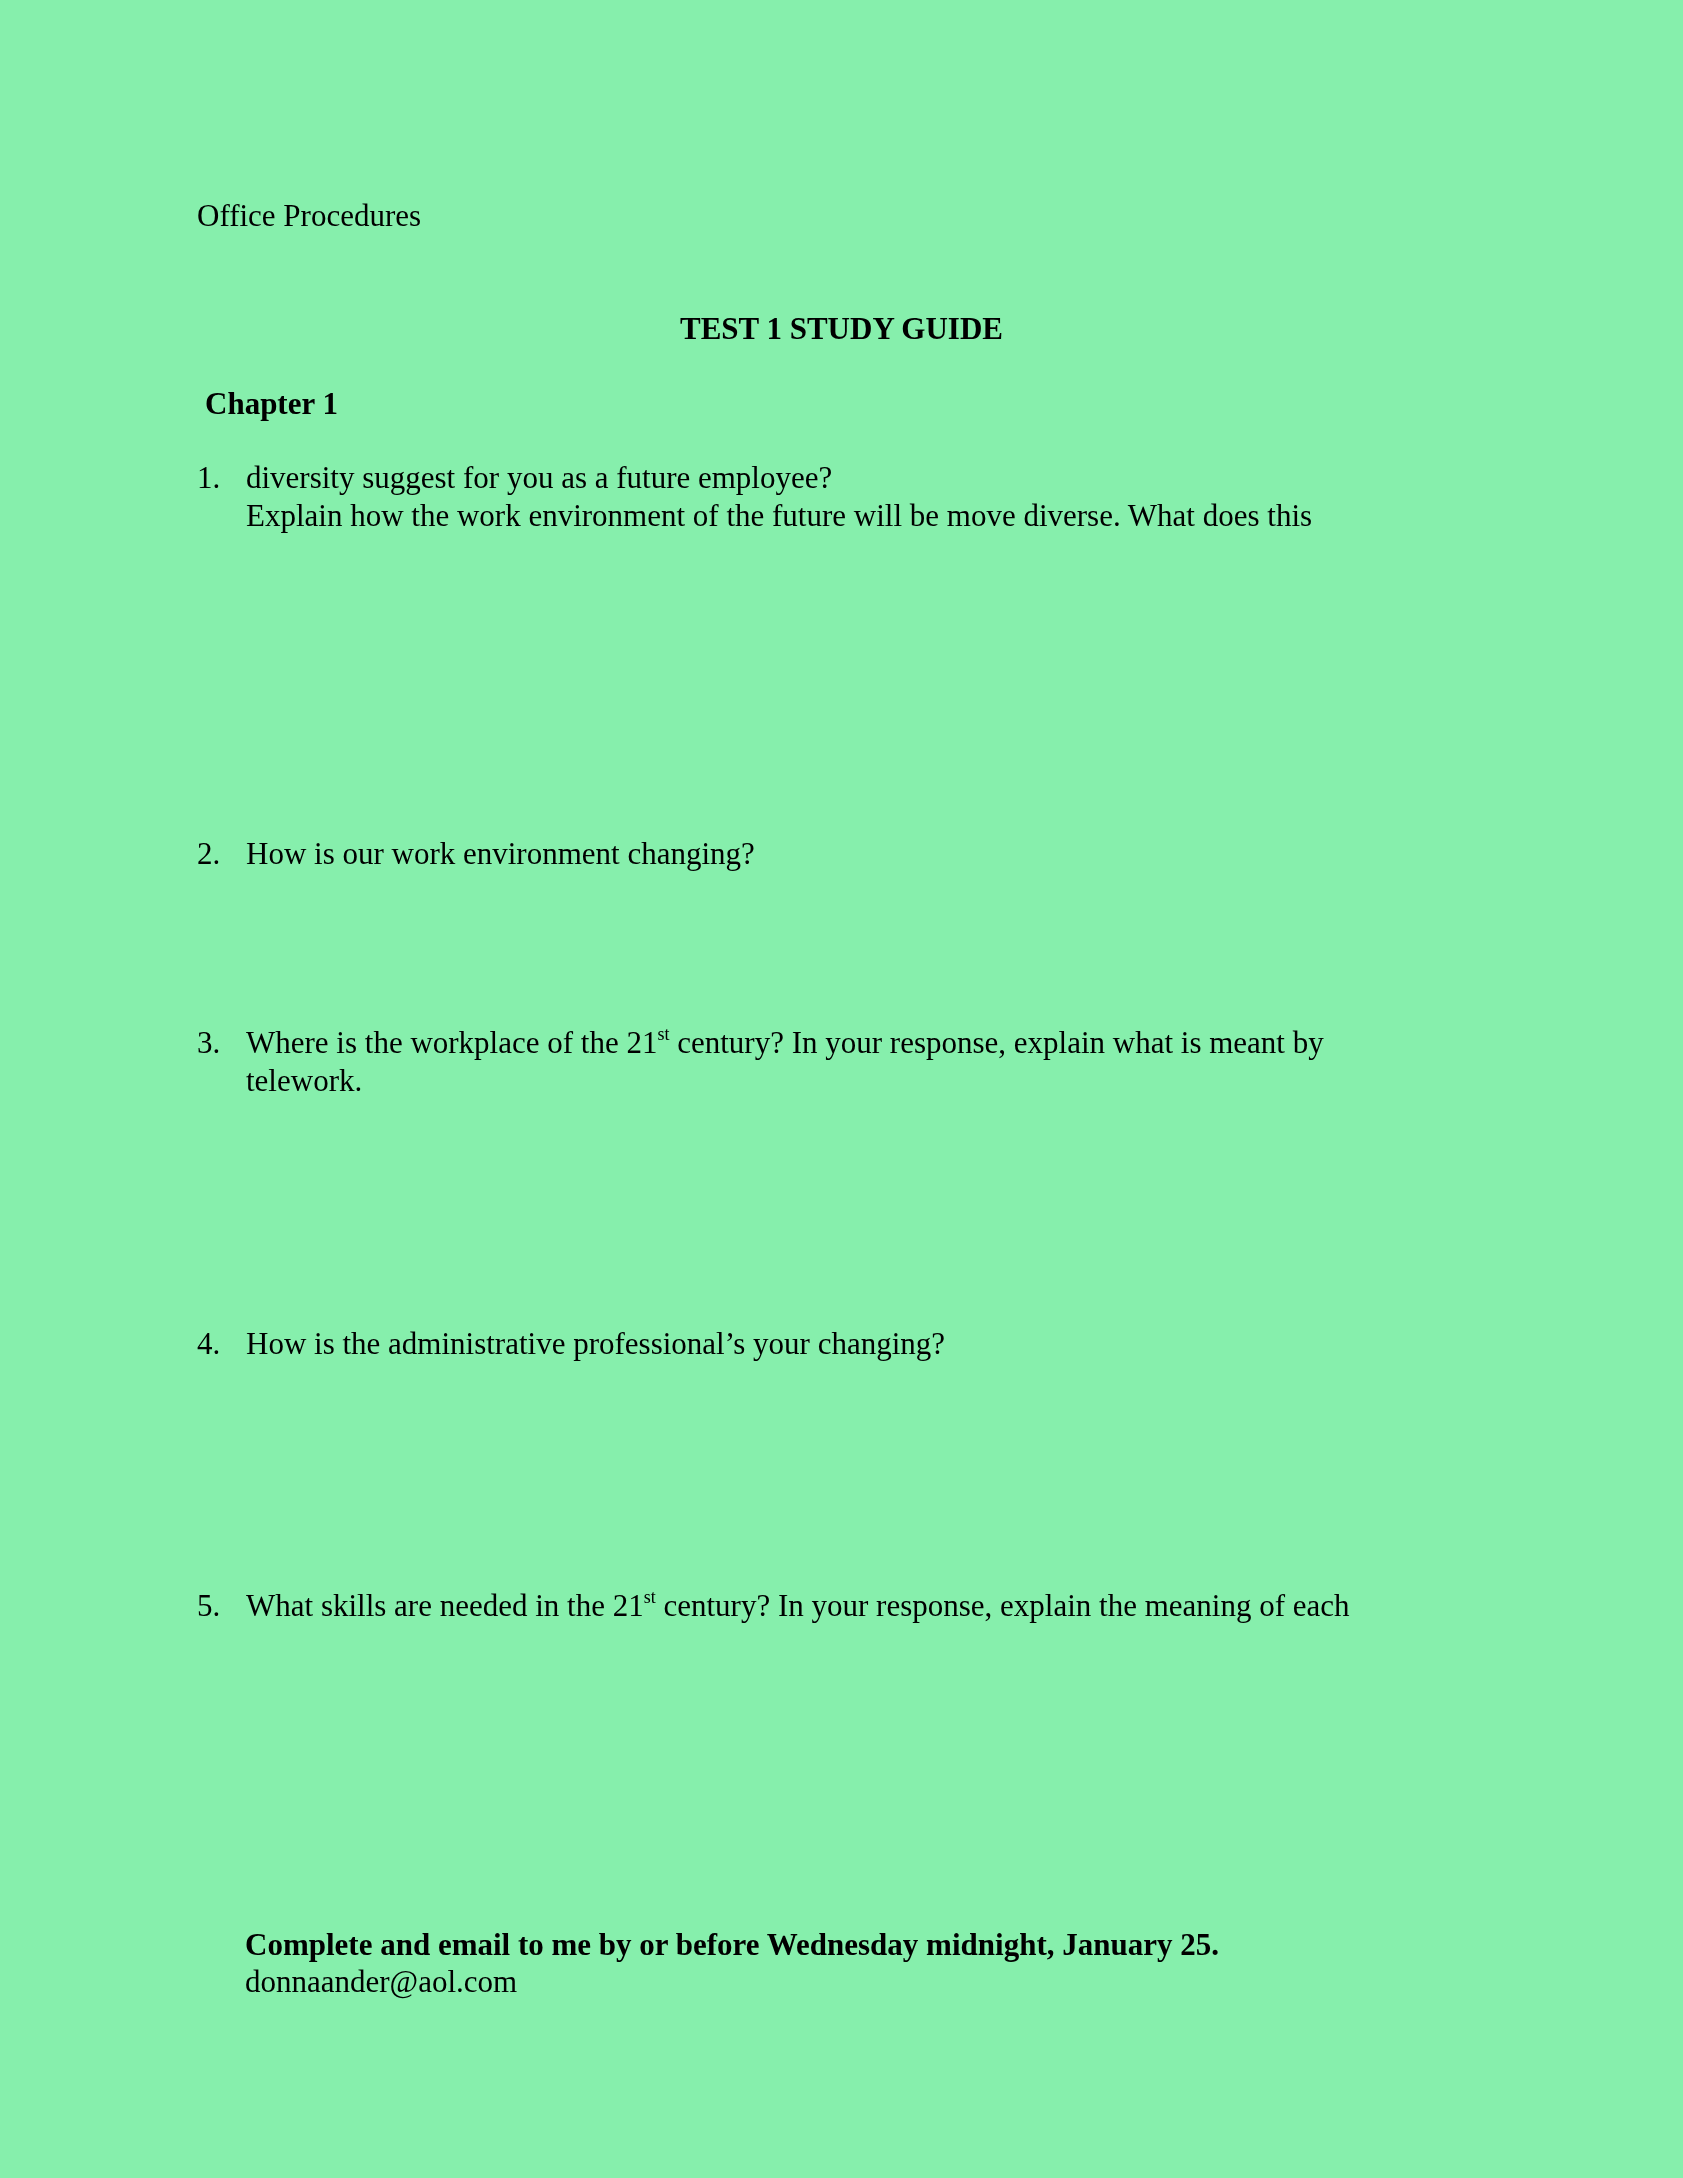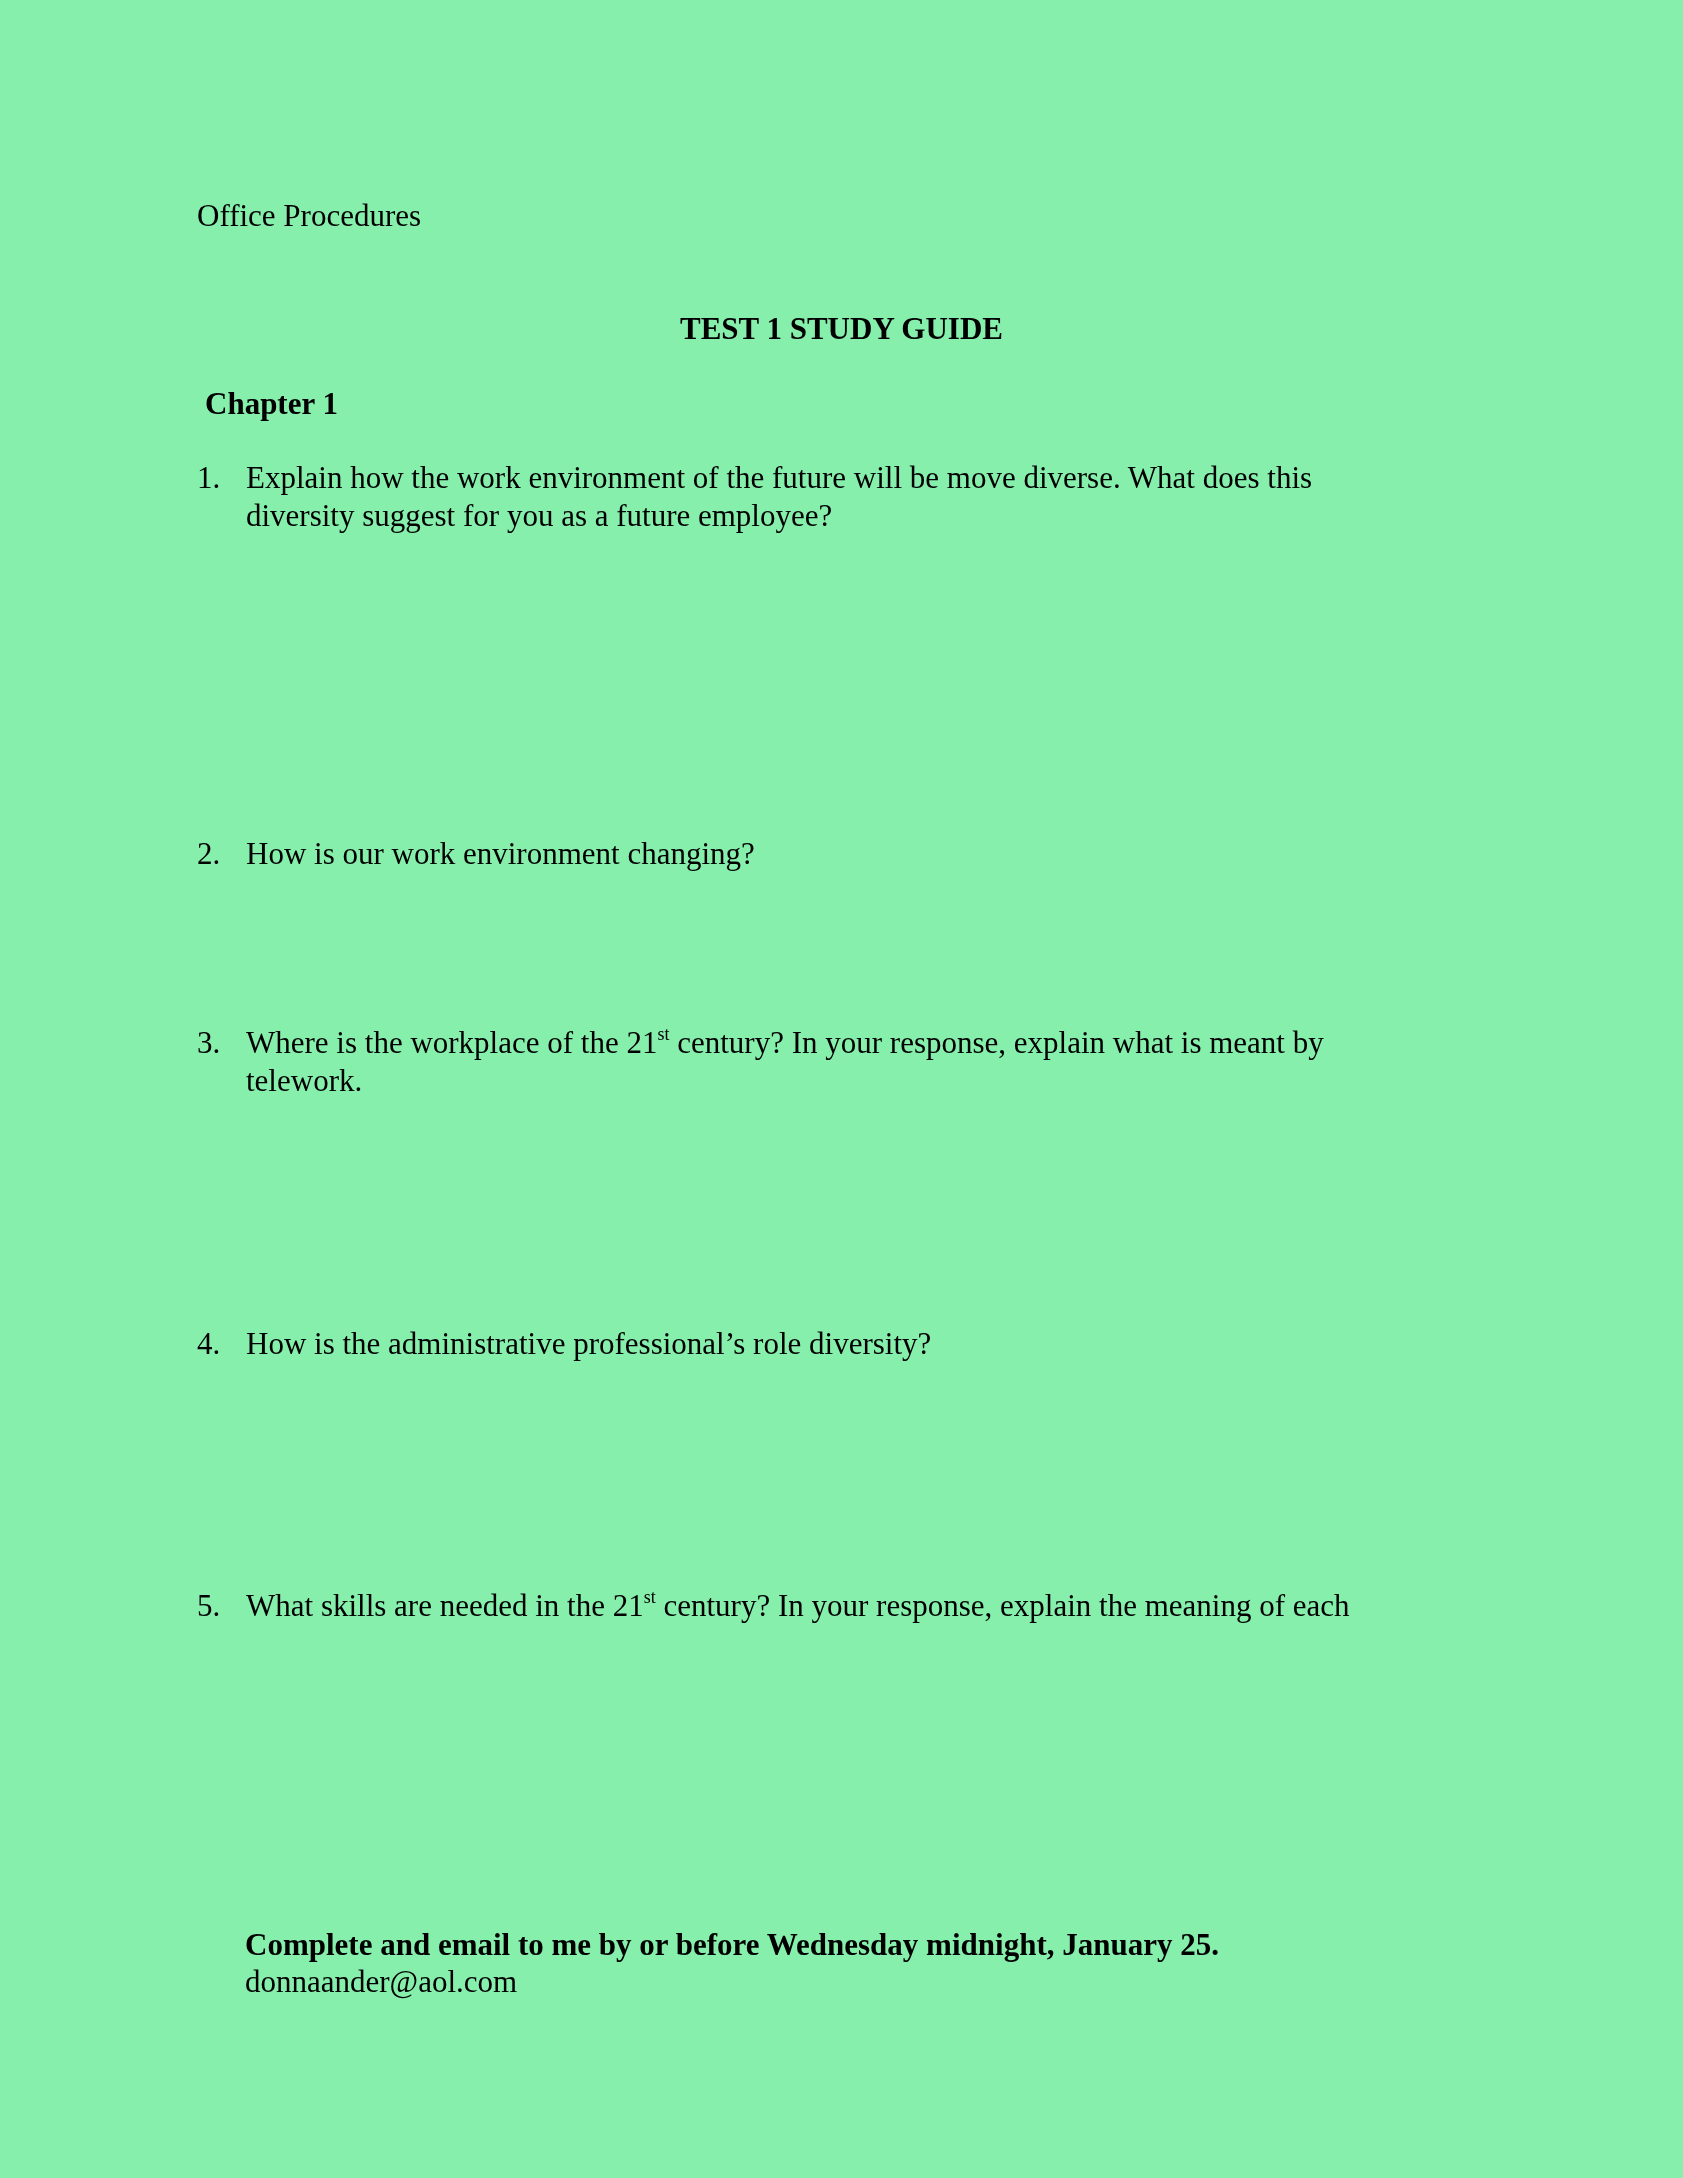--- a/index.html
+++ b/index.html
@@ -26,22 +26,22 @@
 
   <div class="abs txt bold" style="left:0; width:1683px; top:310px; text-align:center; padding-left:0px;">
     <span style="position:relative; left:0px;">TEST 1 STUDY GUIDE</span>
   </div>
 
   <div class="abs txt bold" style="left:197px; top:385px;margin-left:8px;">Chapter 1</div>
 
   <div class="q" style="top:459px;">
     <span class="num">1.</span>
     <div class="body">
+      <span class="line">diversity suggest for you as a future employee?</span>
       <span class="line">Explain how the work environment of the future will be move diverse.  What does this</span>
-      <span class="line">diversity suggest for you as a future employee?</span>
     </div>
   </div>
 
   <div class="q" style="top:835px;">
     <span class="num">2.</span>
     <div class="body">
       <span class="line">How is our work environment changing?</span>
     </div>
   </div>
 
@@ -49,21 +49,21 @@
     <span class="num">3.</span>
     <div class="body">
       <span class="line"><span>Where is the workplace of the 21</span><sup>st</sup><span> century?  In your response, explain what is meant by</span></span>
       <span class="line">telework.</span>
     </div>
   </div>
 
   <div class="q" style="top:1325px;">
     <span class="num">4.</span>
     <div class="body">
-      <span class="line">How is the administrative professional’s role diversity?</span>
+      <span class="line">How is the administrative professional’s your changing?</span>
     </div>
   </div>
 
   <div class="q" style="top:1587px;">
     <span class="num">5.</span>
     <div class="body">
       <span class="line"><span>What skills are needed in the 21</span><sup>st</sup><span> century?  In your response, explain the meaning of each</span></span>
     </div>
   </div>
 

